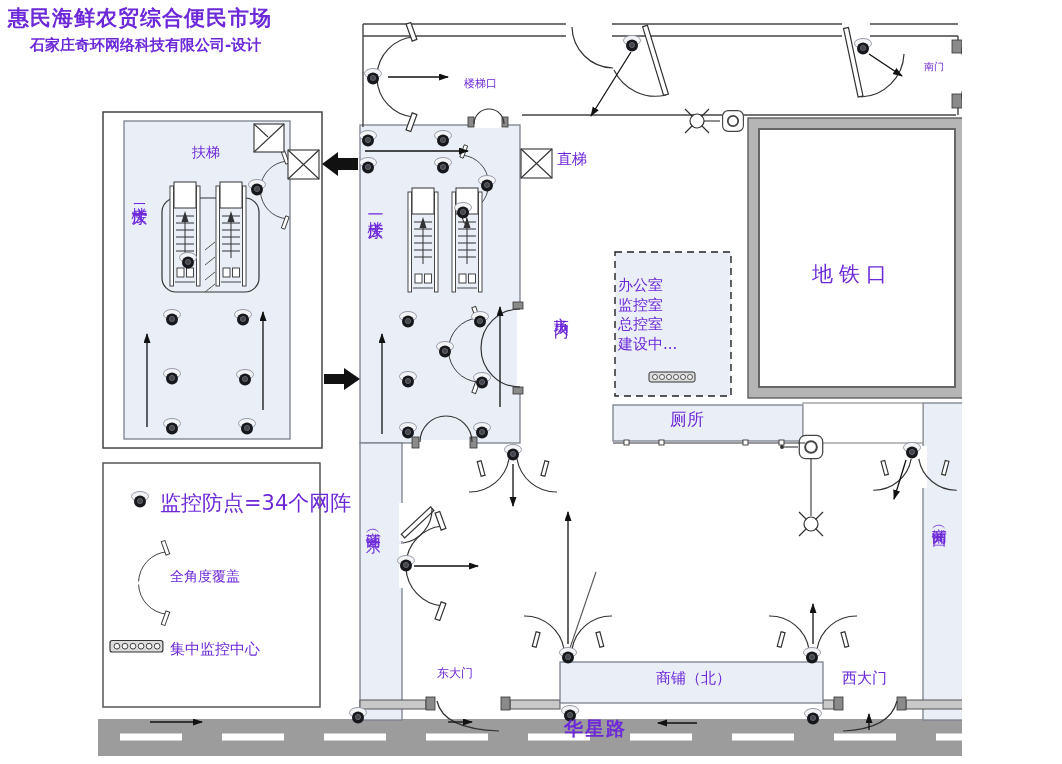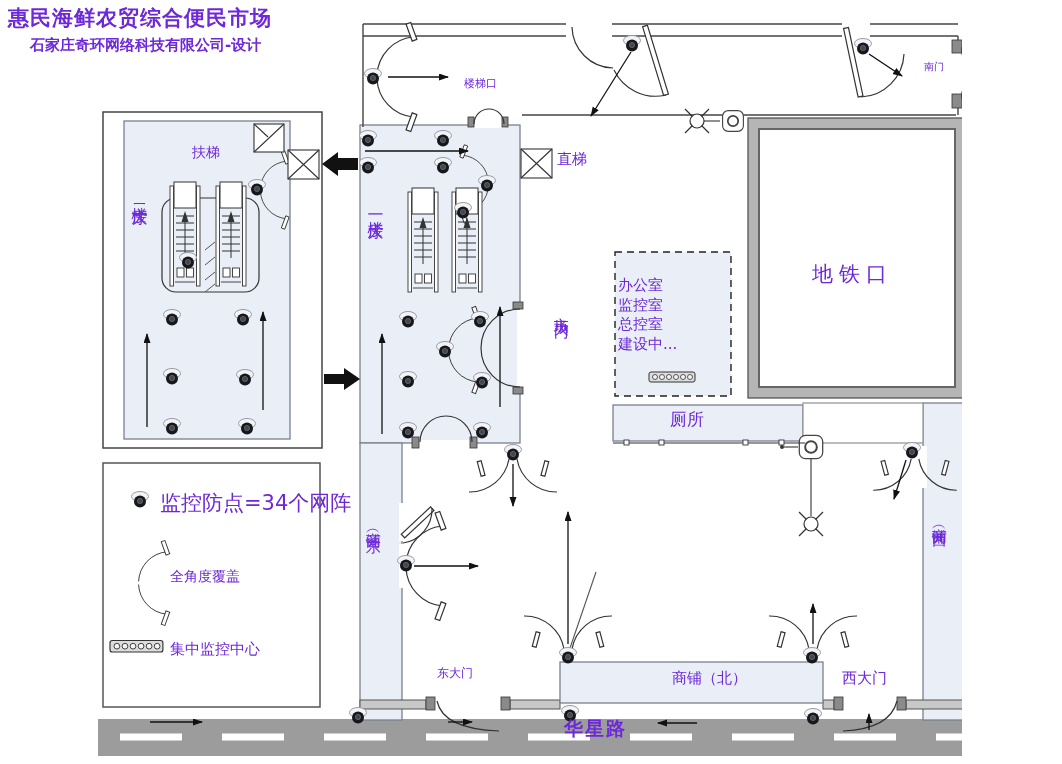--- a/index.html
+++ b/index.html
@@ -306,21 +306,21 @@
 <div class="lbl" style="left:557px;top:151px;font-size:15px">直梯</div>
 <div class="lbl" style="left:192px;top:144px;font-size:14px">扶梯</div>
 <div class="lbl v" style="left:130px;top:192px;font-size:16px">二楼大厅</div>
 <div class="lbl v" style="left:366px;top:206px;font-size:16px">一楼大厅</div>
 <div class="lbl" style="left:812px;top:262px;font-size:21px;letter-spacing:6px">地铁口</div>
 <div class="lbl v" style="left:552px;top:305px;font-size:15px">市场大门</div>
 <div class="lbl" style="left:670px;top:410px;font-size:17px">厕所</div>
 <div class="lbl v" style="left:364px;top:520px;font-size:15px">商铺（东）</div>
 <div class="lbl v" style="left:930px;top:516px;font-size:15px">商铺（西）</div>
 <div class="lbl" style="left:437px;top:667px;font-size:12px">东大门</div>
-<div class="lbl" style="left:672px;top:670px;font-size:15px">商铺（北）</div>
+<div class="lbl" style="left:656px;top:670px;font-size:15px">商铺（北）</div>
 <div class="lbl" style="left:842px;top:670px;font-size:15px">西大门</div>
 <div class="lbl b" style="left:564px;top:718px;font-size:19px;letter-spacing:2px">华星路</div>
 <div class="lbl v" style="left:1016px;top:298px;font-size:16px;letter-spacing:4px">中华大街</div>
 
 <div class="lbl center" style="left:618px;top:276px;width:110px;font-size:15px;line-height:19.5px">
   <div>办公室</div>
   <div>监控室</div>
   <div>总控室</div>
   <div>建设中...</div>
 </div>

